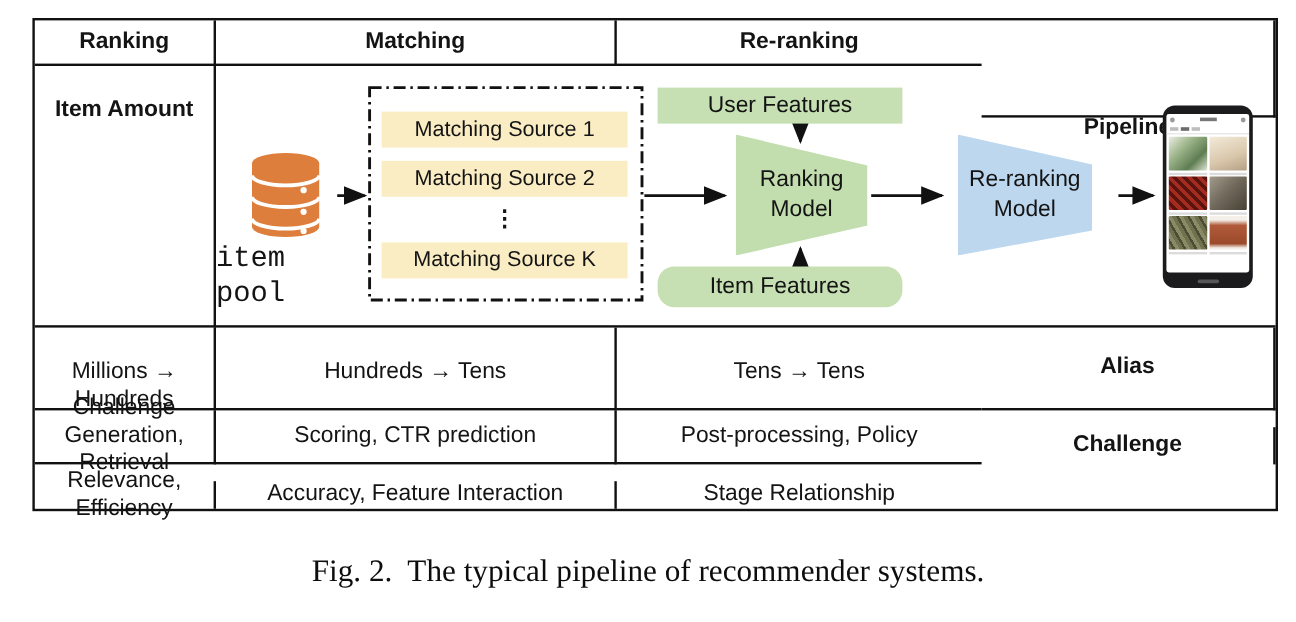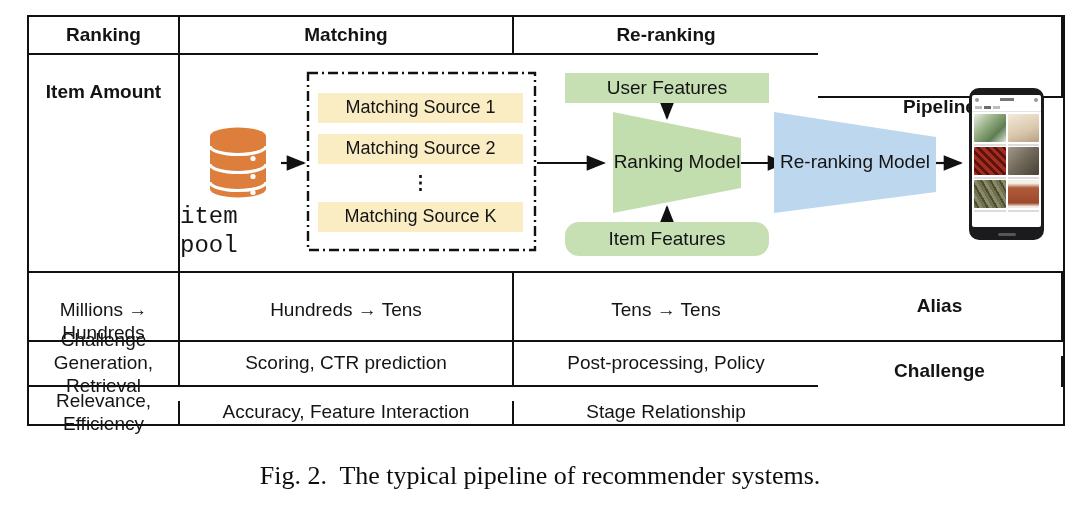--- a/index.html
+++ b/index.html
@@ -29,27 +29,27 @@
   .pipe-label-cell{align-items:flex-start;padding-top:79px;}
   .pipe-cell{grid-column:2/5;grid-row:2;border-right:none;display:block;position:relative;padding:0;}
 
   
   .abs{position:absolute;box-sizing:border-box;}
   .flow-svg{position:absolute;left:0;top:0;width:881px;height:216px;}
   .srcbox{left:138px;width:205px;height:30px;background:var(--source-yellow);
           display:flex;align-items:center;justify-content:center;font-size:18px;}
   .ellipsis{left:138px;width:205px;top:114px;height:28px;text-align:center;
             font-size:19px;font-weight:bold;line-height:28px;}
-  .featbox{left:385px;width:204px;background:var(--feature-green);
+  .featbox{left:368px;width:204px;background:var(--feature-green);
            display:flex;align-items:center;justify-content:center;font-size:19px;}
   .trap{display:flex;align-items:center;justify-content:center;text-align:center;
         font-size:19px;line-height:1.3;}
-  .trap-green{left:433px;top:57px;width:128px;height:101px;background:var(--model-green);
+  .trap-green{left:433px;top:57px;width:110px;height:101px;background:var(--model-green);
         clip-path:polygon(0 0,100% 25.7%,100% 75.2%,0 100%);}
-  .trap-blue{left:594px;top:57px;width:162px;height:101px;background:var(--model-blue);
+  .trap-blue{left:618px;top:57px;width:112px;height:101px;background:var(--model-blue);
         clip-path:polygon(0 0,100% 24.8%,100% 79.2%,0 100%);}
   .pool-label{left:0px;top:148px;width:118px;text-align:left;font-size:24px;font-family:Liberation Mono, monospace;}
 
   
   .phone{left:789px;top:33px;width:75px;height:152px;background:#1b1b1d;border-radius:10px;}
   .screen{position:absolute;left:3px;right:3px;top:7px;bottom:13px;background:#fff;
           border-radius:2px;overflow:hidden;}
   .ph-header{height:9px;display:flex;align-items:center;justify-content:space-between;padding:0 3px;}
   .ph-dot{width:4px;height:4px;border-radius:50%;background:#9a9a9a;}
   .ph-title{width:14px;height:3px;background:#777;}

